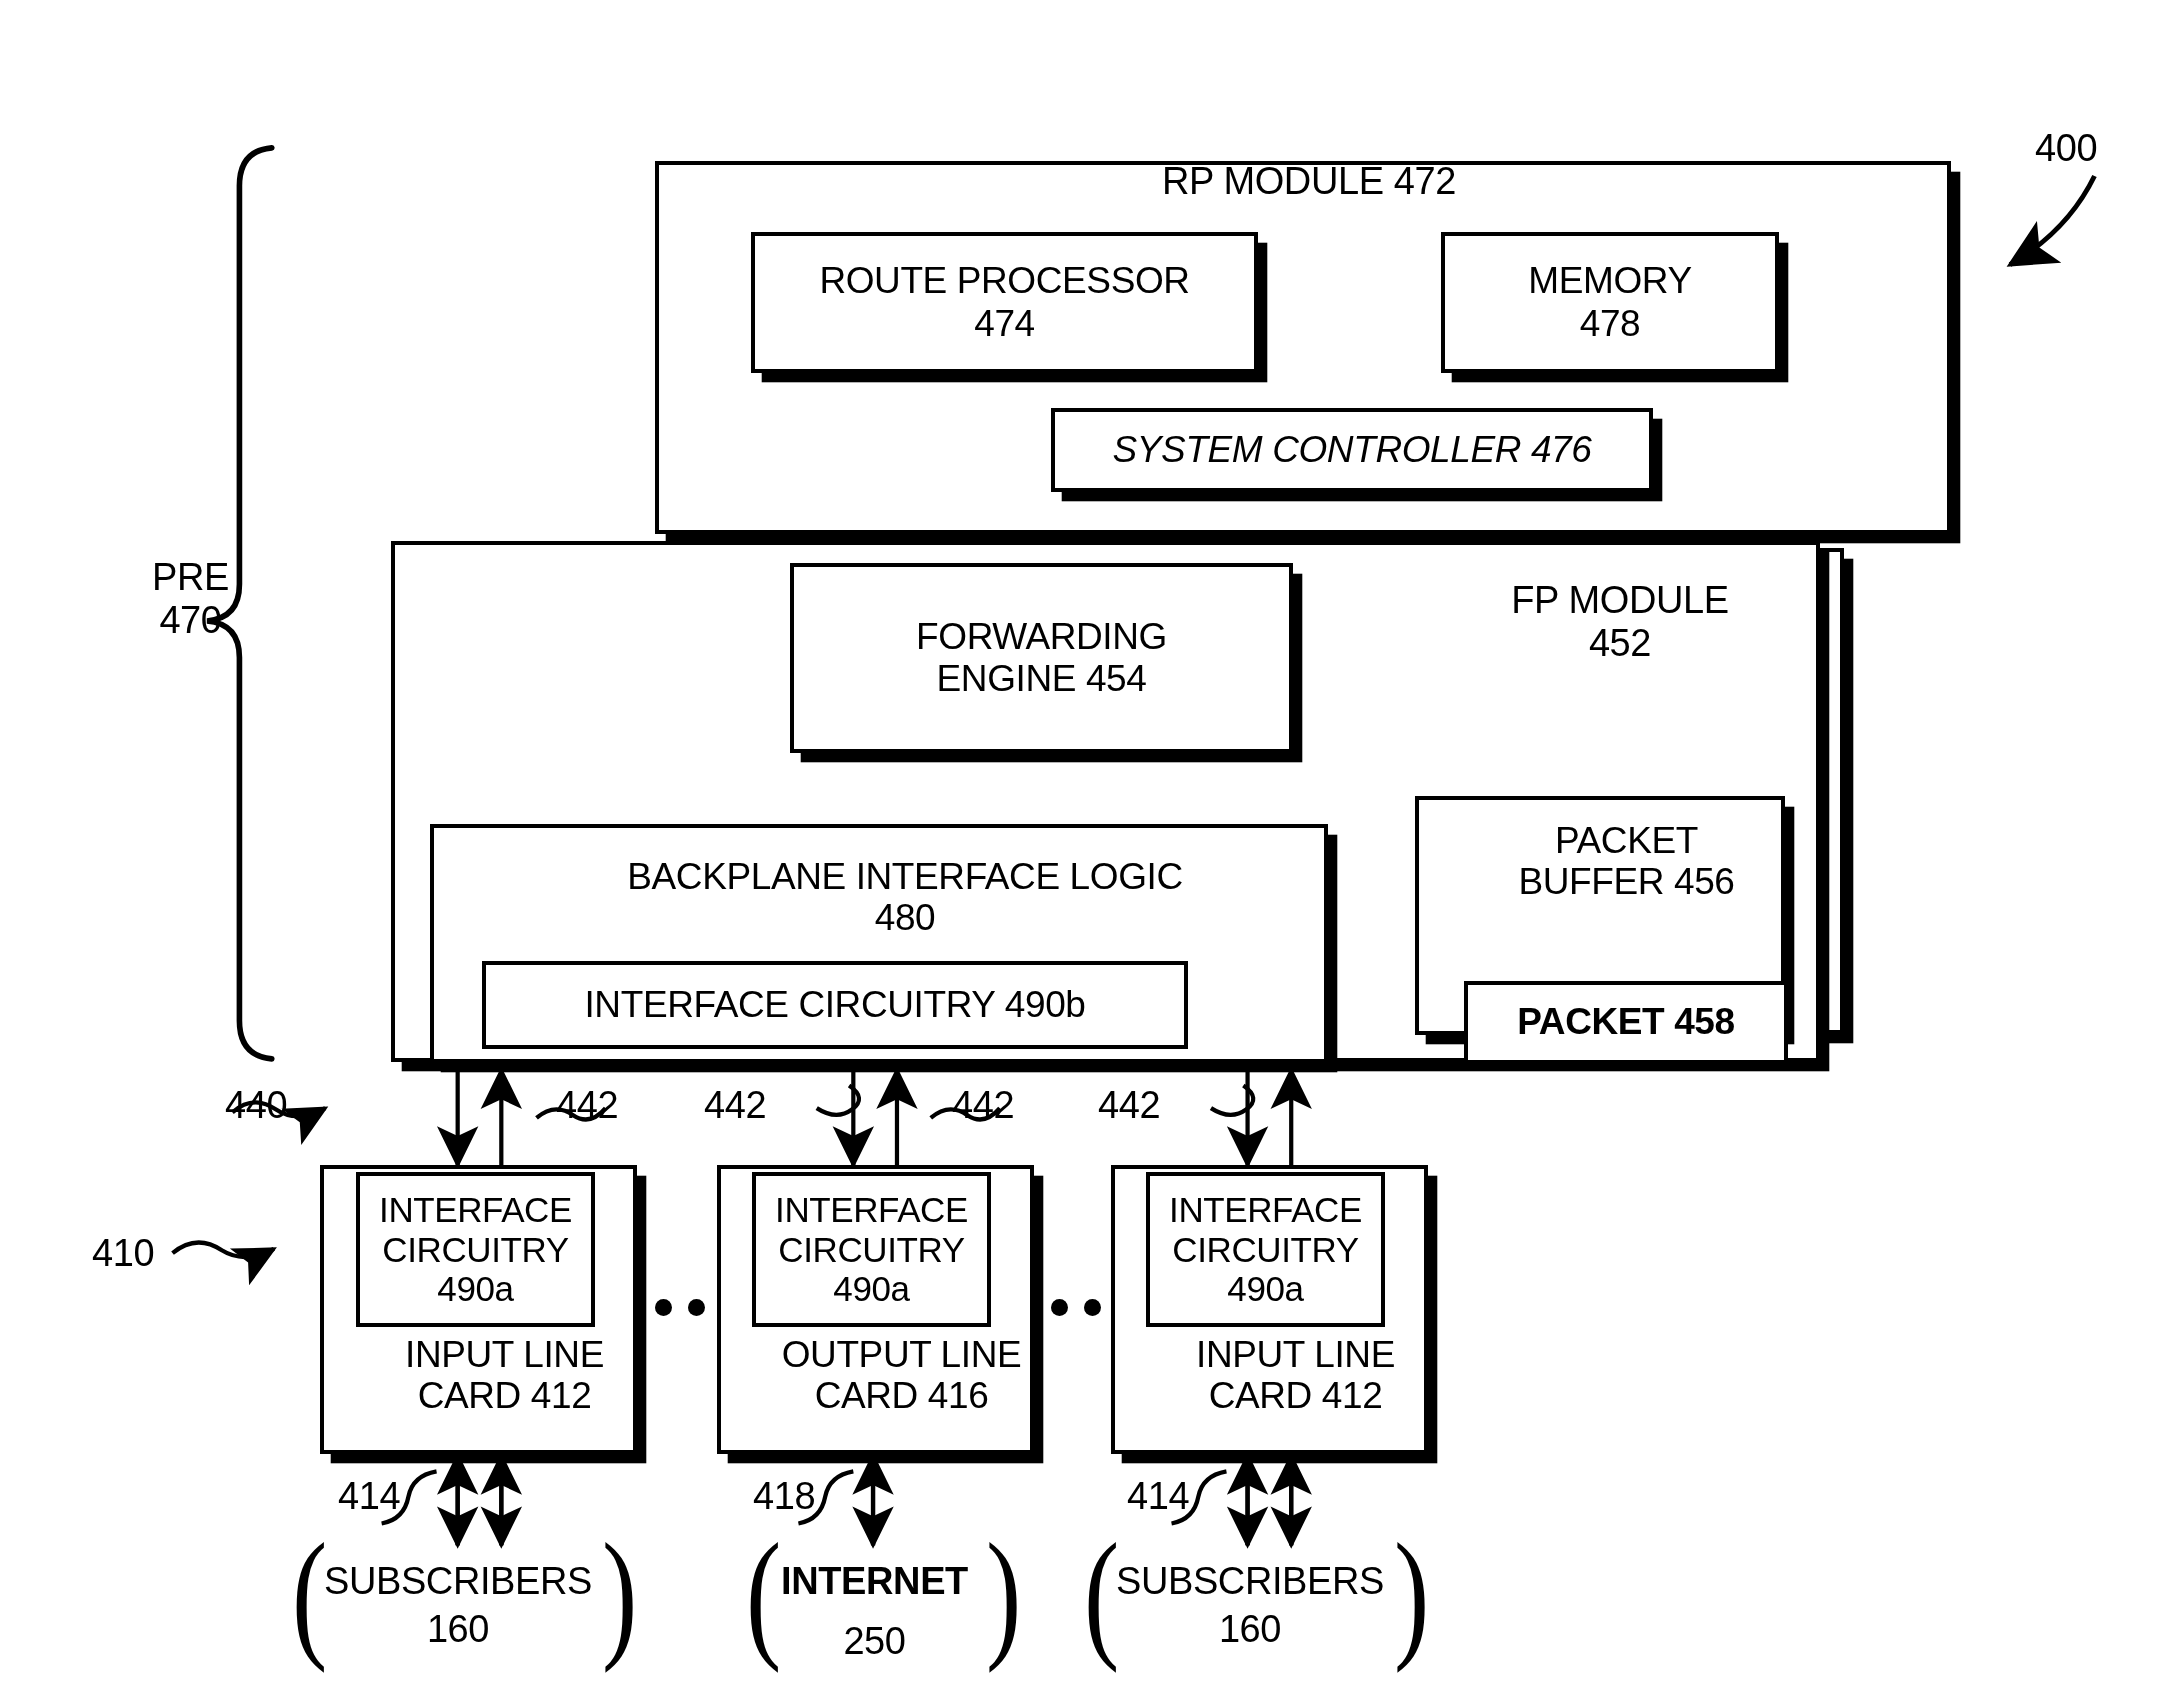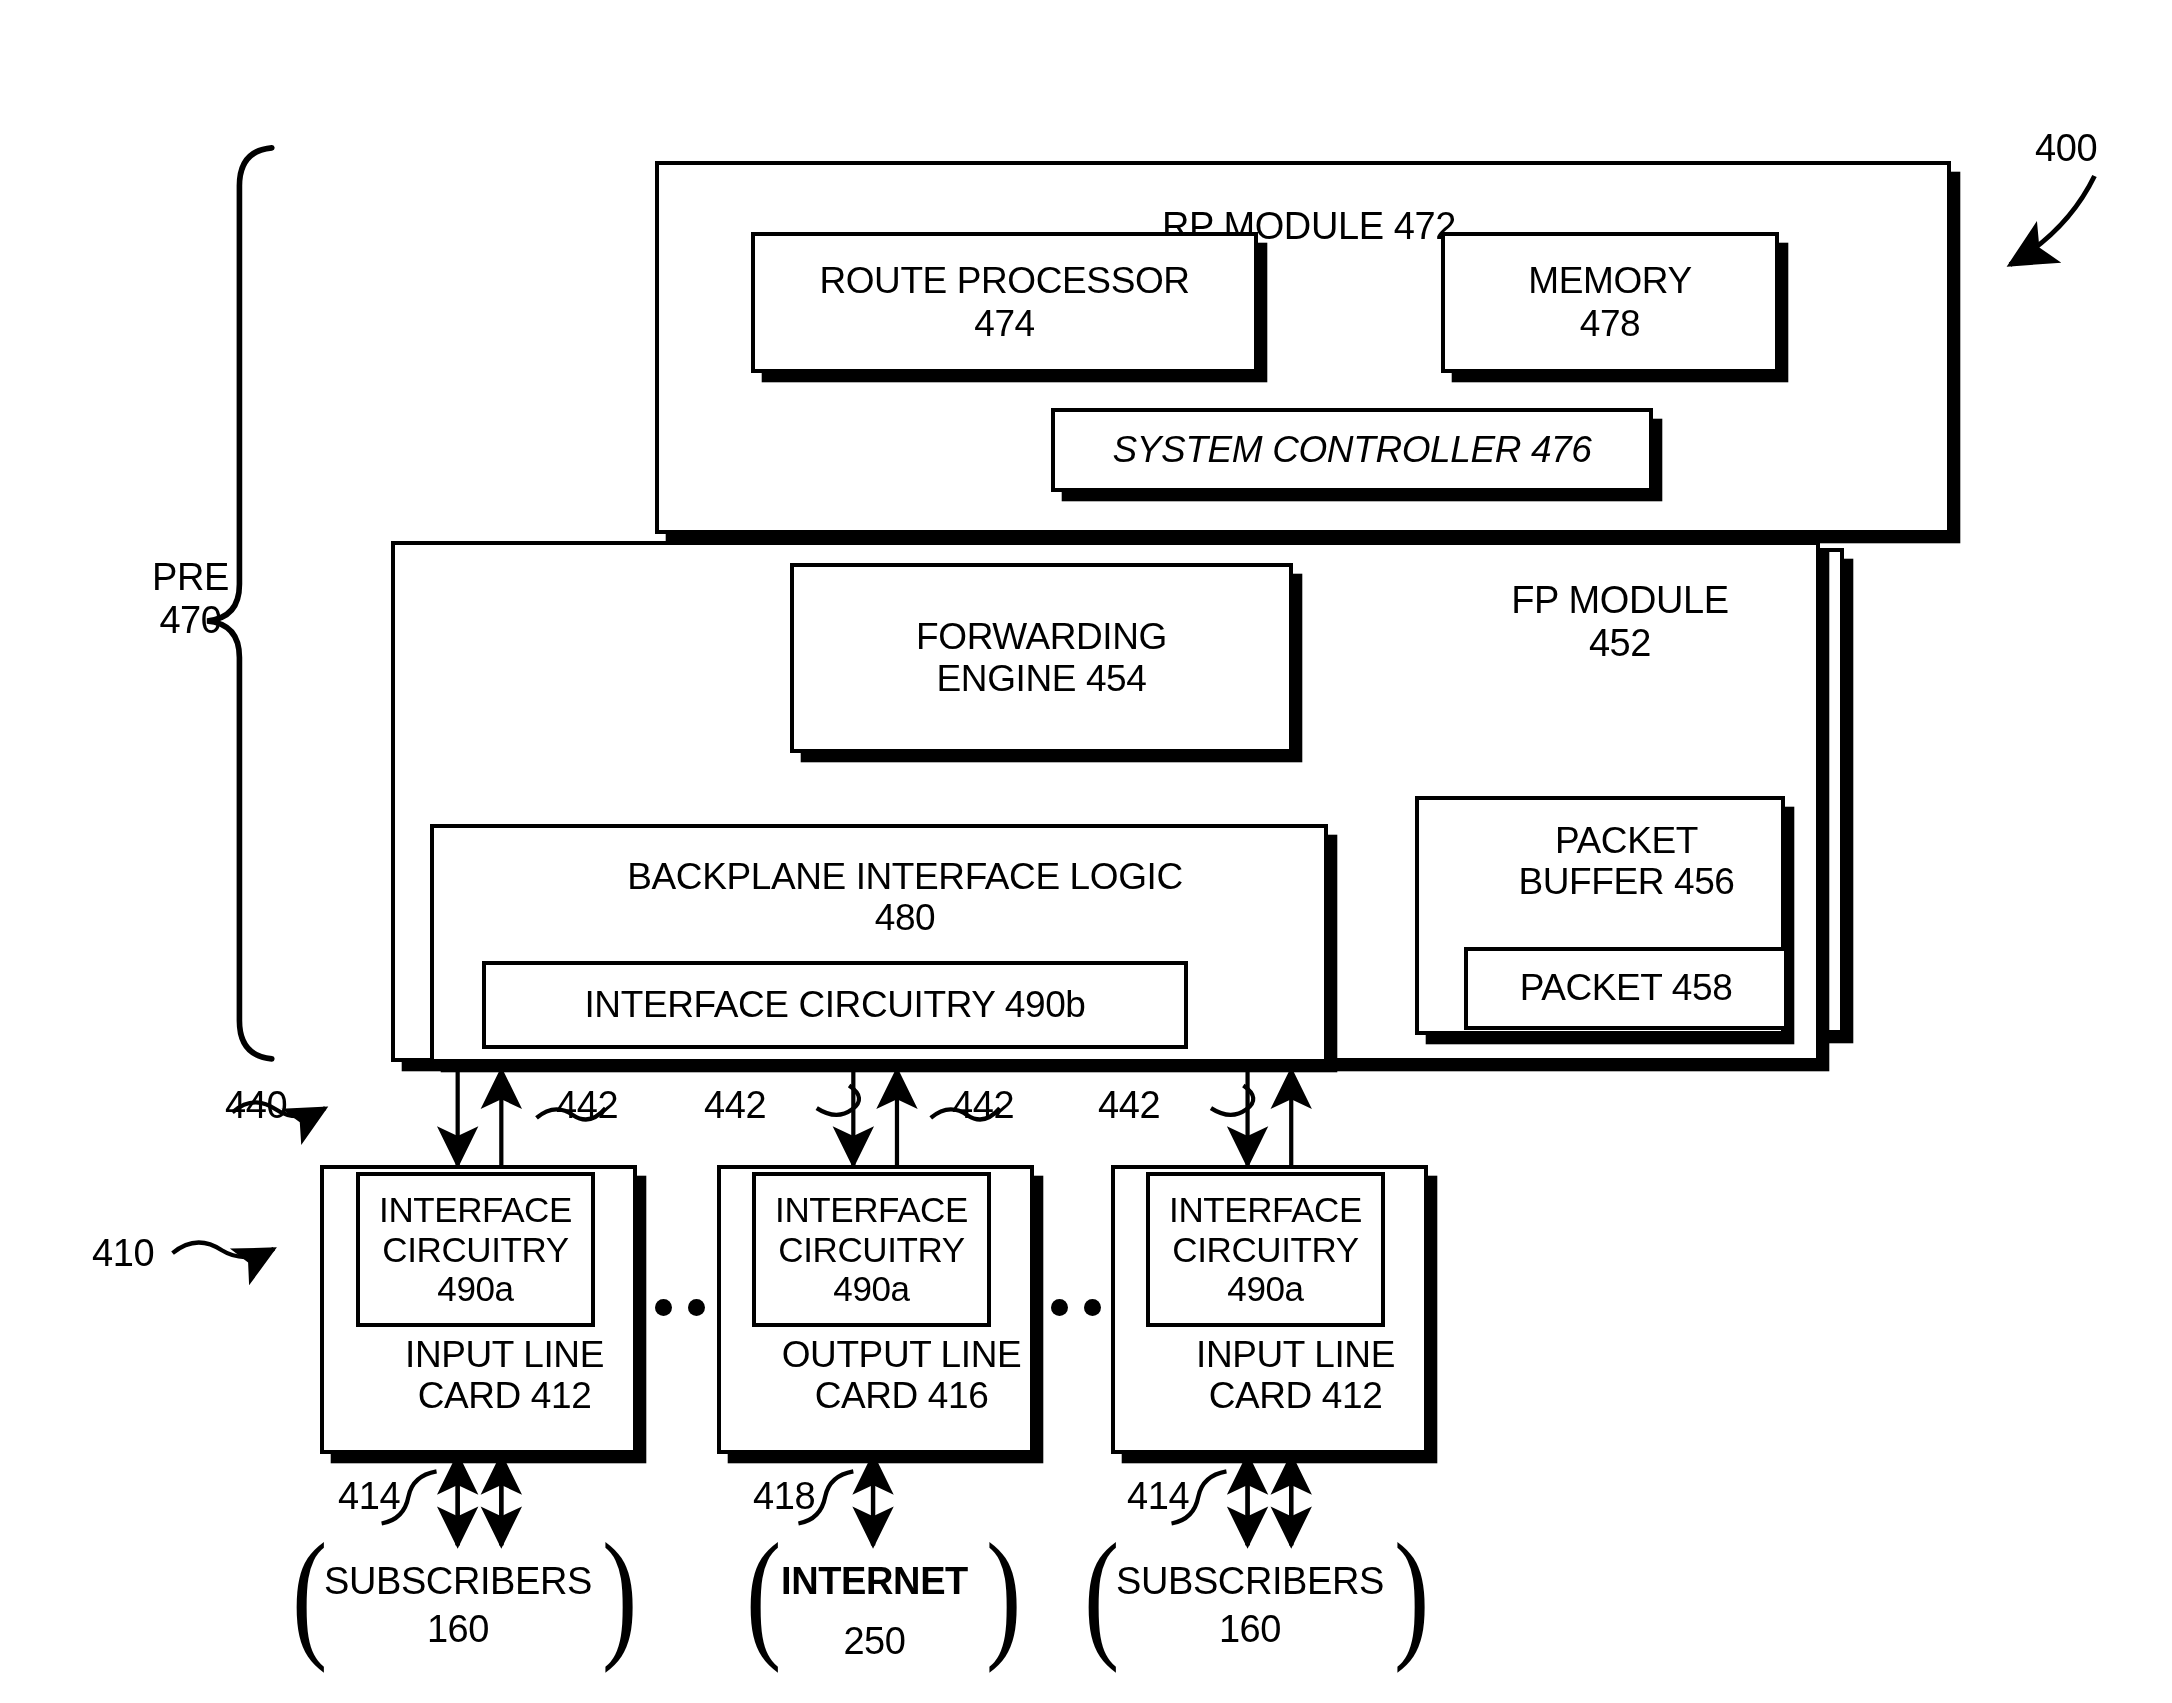--- a/index.html
+++ b/index.html
@@ -138,21 +138,21 @@
     <path d="M1834,2068 L1834,2195" stroke="#000" stroke-width="6" fill="none" marker-end="url(#ah)"></path>
     <path d="M1834,2195 L1834,2068" stroke="#000" stroke-width="6" fill="none" marker-end="url(#ah)"></path>
 
     <path d="M620,2090 q-34,6 -40,36 q-6,32 -38,38" stroke="#000" stroke-width="6" fill="none"></path>
     <path d="M1212,2090 q-34,6 -40,36 q-6,32 -38,38" stroke="#000" stroke-width="6" fill="none"></path>
     <path d="M1742,2090 q-34,6 -40,36 q-6,32 -38,38" stroke="#000" stroke-width="6" fill="none"></path>
   </svg>
 
   <div class="box" style="left:655px; top:161px; width:1296px; height:373px;"></div>
 
-  <div class="lbl f-lg" style="left:1098px; top:160px; width:422px;margin-top:45px;">RP MODULE   472</div>
+  <div class="lbl f-lg" style="left:1098px; top:160px; width:422px;">RP MODULE   472</div>
 
   <div class="box ctr f-big" style="left:725px; top:232px; width:507px; height:141px;">ROUTE PROCESSOR
 474</div>
 
   <div class="box ctr f-big" style="left:1415px; top:232px; width:338px; height:141px;">MEMORY
 478</div>
 
   <div class="box ctr f-big" style="left:1025px; top:408px; width:602px; height:84px;font-style:italic;">SYSTEM CONTROLLER  476</div>
 
   <div class="box" style="left:415px; top:548px; width:1429px; height:486px;"></div>
@@ -167,21 +167,21 @@
 
   <div class="box" style="left:430px; top:824px; width:898px; height:239px;"></div>
   <div class="lbl f-big" style="left:437px; top:856px; width:884px;">BACKPLANE INTERFACE LOGIC
 480</div>
 
   <div class="boxthin ctr f-big" style="left:456px; top:961px; width:706px; height:88px;text-align:center;">INTERFACE CIRCUITRY 490b</div>
 
   <div class="box" style="left:1415px; top:796px; width:370px; height:239px;"></div>
   <div class="lbl f-big" style="left:1419px; top:820px; width:363px;">PACKET
 BUFFER  456</div>
-  <div class="boxthin ctr f-big" style="left:1438px; top:947px; width:324px; height:83px;">PACKET  458</div>
+  <div class="boxthin ctr f-big" style="left:1438px; top:981px; width:324px; height:83px;font-weight:bold;">PACKET  458</div>
 
   <div class="lbl f-lg" style="left:2035px; top:127px; width:141px; text-align:left;">400</div>
 
   <div class="lbl f-lg" style="left:113px; top:556px; width:155px;">PRE
 470</div>
 
   <div class="lbl f-lg" style="left:225px; top:1084px; width:127px; text-align:left;">440</div>
 
   <div class="lbl f-lg" style="left:92px; top:1232px; width:127px; text-align:left;">410</div>
 

